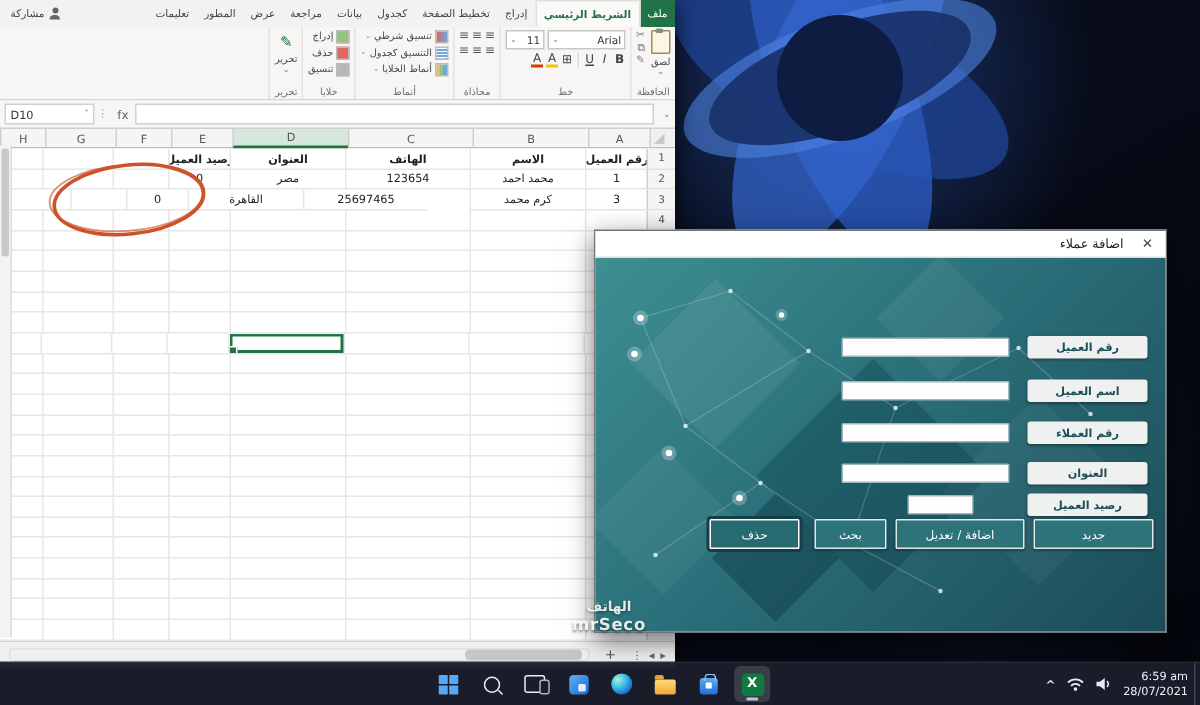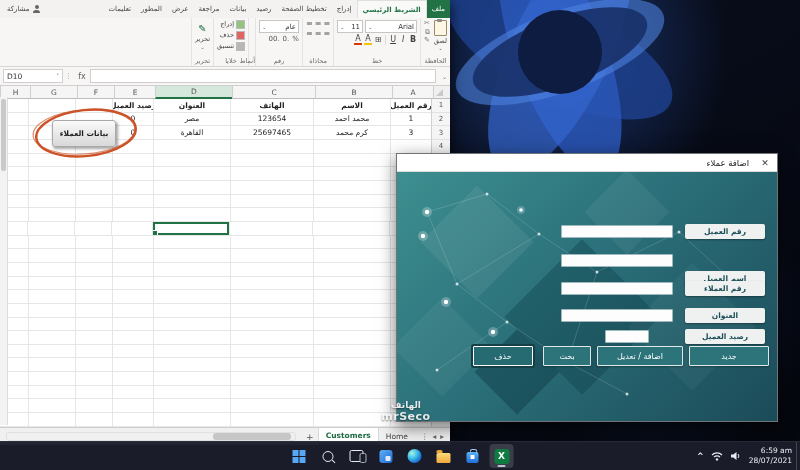--- a/index.html
+++ b/index.html
@@ -185,21 +185,21 @@
   </svg>
 
   <div class="xl">
 
     <div class="xl-tabs">
 
     <div class="rtab file">ملف</div>
         <div class="rtab active">الشريط الرئيسي</div>
         <div class="rtab">إدراج</div>
         <div class="rtab">تخطيط الصفحة</div>
-        <div class="rtab">رصيد</div>
+        <div class="rtab">كجدول</div>
         <div class="rtab">بيانات</div>
         <div class="rtab">مراجعة</div>
         <div class="rtab">عرض</div>
         <div class="rtab">المطور</div>
         <div class="rtab">تعليمات</div>
       </div>
     <div class="share">
       <span class="person"></span>
       <span>مشاركة</span>
     </div>
@@ -256,36 +256,39 @@
           </div>
           <div class="r2">
             <span class="alic">≡</span>
             <span class="alic">≡</span>
             <span class="alic">≡</span>
           </div>
         </div>
         <span class="grp-label">محاذاة</span>
       </div>
 
+
       <div class="grp">
         <div class="gc">
-          <span class="selbox numfmt">
-            <span>عام</span>
-            <span class="car">⌄</span>
-          </span>
-          <div class="numins">
-            <span>%</span>
-            <span>.0</span>
-            <span>.00</span>
-          </div>
-        </div>
-        <span class="grp-label">رقم</span>
-      </div>
-
-      <div class="grp">
+            <div class="mrow">
+              <span class="micon sic0"></span>
+              <span class="mtxt">تنسيق شرطي</span>
+              <span class="mcar">⌄</span>
+            </div>
+            <div class="mrow">
+              <span class="micon sic1"></span>
+              <span class="mtxt">التنسيق كجدول</span>
+              <span class="mcar">⌄</span>
+            </div>
+            <div class="mrow">
+              <span class="micon sic2"></span>
+              <span class="mtxt">أنماط الخلايا</span>
+              <span class="mcar">⌄</span>
+            </div>
+          </div>
         <span class="grp-label">أنماط</span>
       </div>
 
       <div class="grp">
         <div class="gc">
             <div class="mrow">
               <span class="micon cic0"></span>
               <span class="mtxt">إدراج</span>
             </div>
             <div class="mrow">
@@ -352,21 +355,21 @@
             <div class="cell" style="width: 82px;">123654</div>
             <div class="cell" style="width: 76px;">مصر</div>
             <div class="cell" style="width: 40px;">0</div>
             <div class="cell" style="width: 36px;"></div>
             <div class="cell" style="width: 46px;"></div>
             <div class="cell" style="width: 29px;"></div>
           </div>
           <div class="xrow">
             <div class="rn">3</div>
             <div class="cell" style="width: 40px;">3</div>
-            <div class="cell" style="width: 76px;">كرم محمد</div>
+            <div class="cell" style="width: 76px; margin-left: 28px;">كرم محمد</div>
             <div class="cell" style="width: 82px;">25697465</div>
             <div class="cell" style="width: 76px;">القاهرة</div>
             <div class="cell" style="width: 40px;">0</div>
             <div class="cell" style="width: 36px;"></div>
             <div class="cell" style="width: 46px;"></div>
             <div class="cell" style="width: 29px;"></div>
           </div>
           <div class="xrow">
             <div class="rn">4</div>
             <div class="cell" style="width: 40px;"></div>
@@ -598,35 +601,30 @@
             <div class="cell" style="width: 46px;"></div>
             <div class="cell" style="width: 29px;"></div>
           </div>
         </div>
       </div>
 
     <div class="vscroll">
       <div class="vthumb"></div>
     </div>
 
-    <div class="shape-btn">بيانات العملاء</div>
     <svg class="redellipse" width="112" height="58" viewBox="0 0 112 58">
       <ellipse cx="58" cy="29" rx="50" ry="23" fill="none" stroke="#cc5328" stroke-width="2.4" transform="rotate(-6 58 29)"></ellipse>
       <ellipse cx="56" cy="28" rx="51" ry="22" fill="none" stroke="#cc5328" stroke-width="1.2" opacity="0.65" transform="rotate(-4 56 28)"></ellipse>
     </svg>
 
     <div class="xl-bottom">
       <div class="hscroll">
         <div class="hthumb"></div>
       </div>
       <div class="addsheet">+</div>
-      <div class="stabs">
-          <div class="stab on">Customers</div>
-          <div class="stab">Home</div>
-        </div>
       <div class="tabnav">
         <span>⋮</span>
         <span>◂</span>
         <span>▸</span>
       </div>
     </div>
   </div>
 
   <div class="uform">
     <div class="uf-title">
@@ -664,21 +662,21 @@
             <circle cx="96" cy="160" r="2.2" fill="#fff"></circle>
           <circle cx="124" cy="38" r="4" fill="rgba(255,255,255,0.22)"></circle>
             <circle cx="124" cy="38" r="1.8" fill="#fff"></circle>
           <circle cx="170" cy="190" r="4" fill="rgba(255,255,255,0.22)"></circle>
             <circle cx="170" cy="190" r="1.8" fill="#fff"></circle>
         </g>
       </svg>
 
     <div class="chip" style="top: 52px;">رقم العميل</div>
         <input class="tbox" style="top: 53px; left: 164px; width: 112px;">
-        <div class="chip" style="top: 99px;">اسم العميل</div>
+        <div class="chip" style="top: 81px;">اسم العميل</div>
         <input class="tbox" style="top: 82px; left: 164px; width: 112px;">
         <div class="chip" style="top: 109px;">رقم العملاء</div>
         <input class="tbox" style="top: 110px; left: 164px; width: 112px;">
         <div class="chip" style="top: 136px;">العنوان</div>
         <input class="tbox" style="top: 137px; left: 164px; width: 112px;">
         <div class="chip" style="top: 157px;">رصيد العميل</div>
         <input class="tbox" style="top: 158px; left: 208px; width: 44px;">
         <div class="fbtn focus" style="left: 76px; width: 58px;">حذف</div>
         <div class="fbtn" style="left: 146px; width: 46px;">بحث</div>
         <div class="fbtn" style="left: 200px; width: 84px;">اضافة / تعديل</div>

